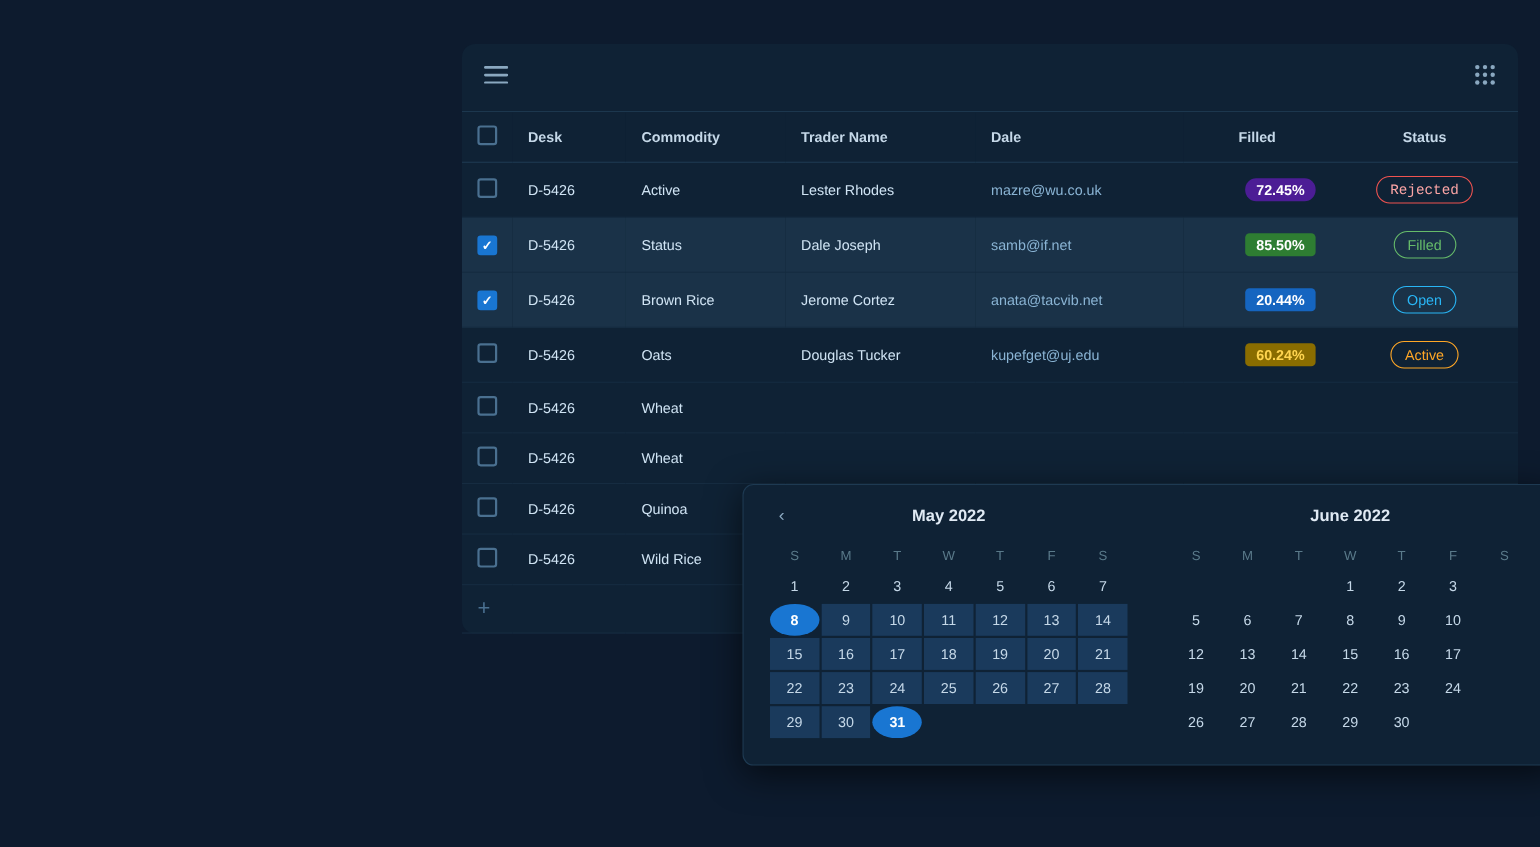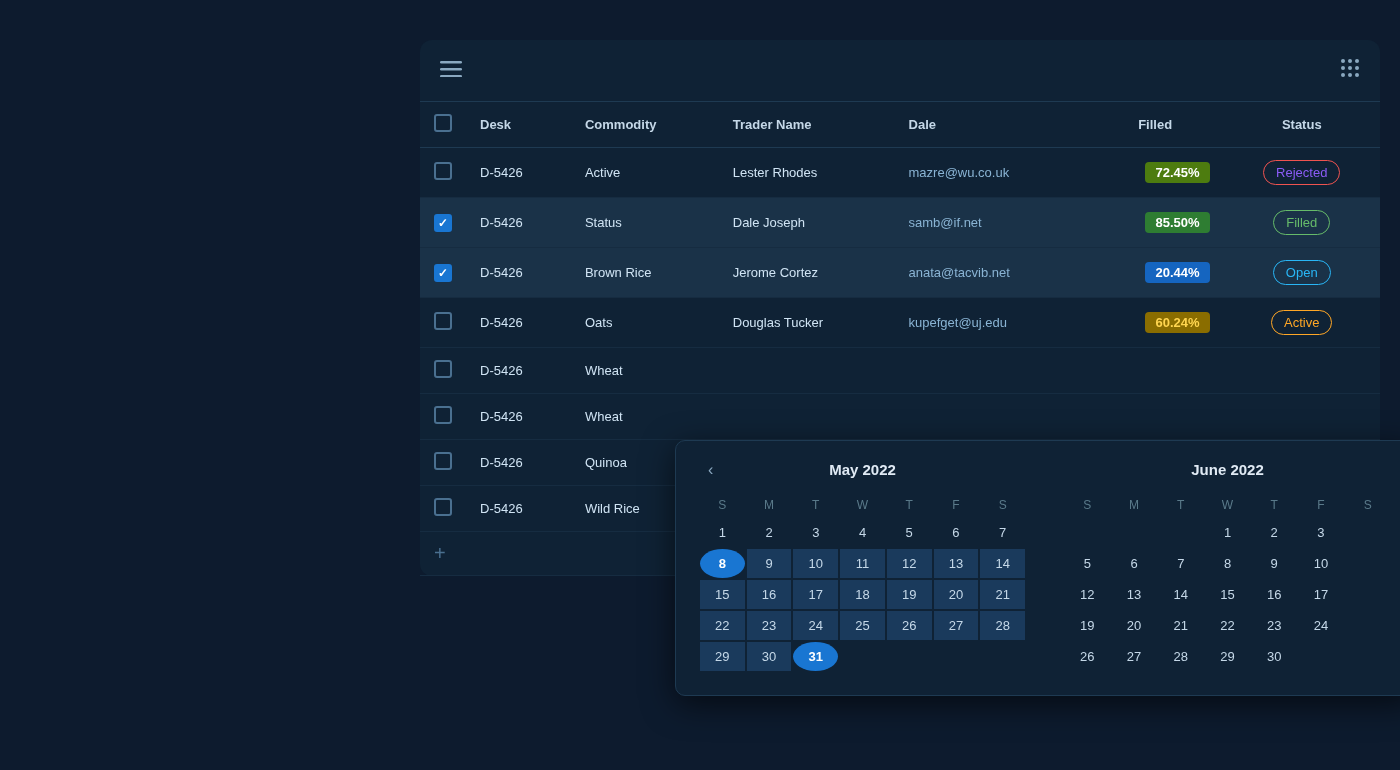--- a/index.html
+++ b/index.html
@@ -137,35 +137,35 @@
 
     
     .filled-badge {
       display: inline-block;
       padding: 3px 10px;
       border-radius: 4px;
       font-weight: 700;
       font-size: 13px;
       color: white;
     }
-    .filled-red { background: #4d7c0f; }
+    .filled-red { background: #4c1d95; border-radius: 10px; }
     .filled-green { background: #2e7d32; }
     .filled-blue { background: #1565c0; }
     .filled-gold { background: #8a6d00; color: #ffd54f; }
 
     
     .status-badge {
       display: inline-block;
       padding: 4px 12px;
       border-radius: 20px;
       font-size: 13px;
       font-weight: 500;
       border: 1.5px solid;
     }
-    .status-rejected { color: #8b5cf6; border-color: #ef5350; }
+    .status-rejected { color: #fca5a5; border-color: #ef5350; font-family: Liberation Mono, monospace; }
     .status-filled { color: #66bb6a; border-color: #66bb6a; }
     .status-open { color: #29b6f6; border-color: #29b6f6; }
     .status-active { color: #ffa726; border-color: #ffa726; }
 
     
     .add-row td {
       color: #4a7090;
       font-size: 20px;
       padding: 10px 14px;
     }

